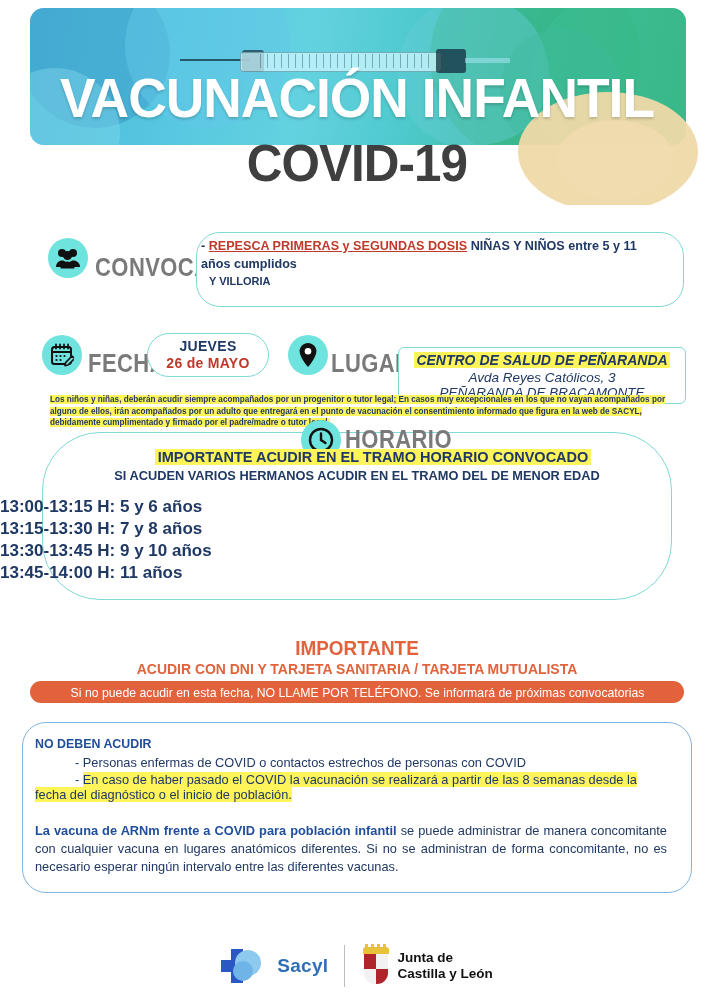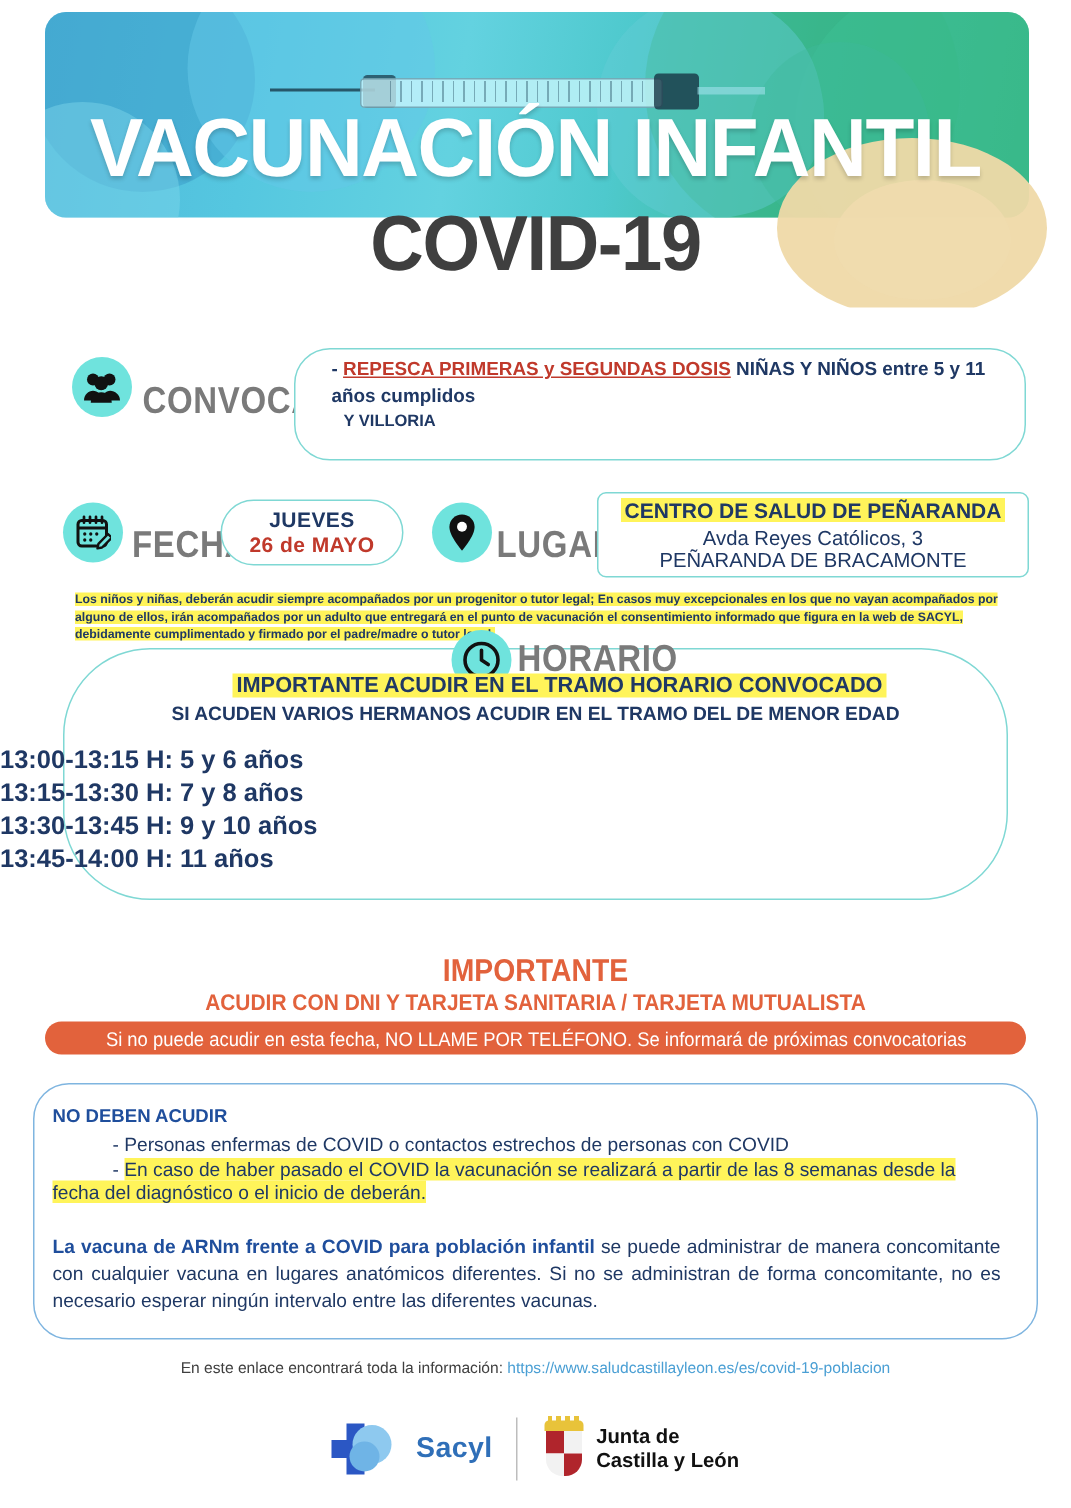--- a/index.html
+++ b/index.html
@@ -47,38 +47,38 @@
   
   .iconcirc{position:absolute;width:40px;height:40px;border-radius:50%;background:#6fe3dd;
             display:flex;align-items:center;justify-content:center;}
   .seclabel{position:absolute;font-family:"Liberation Sans Narrow","Liberation Sans",sans-serif;
             font-weight:bold;font-size:25px;color:#7a7a7a;letter-spacing:.5px;transform:scaleX(.88);
             transform-origin:left center;}
 
   
   .box-conv{position:absolute;left:196px;top:232px;width:488px;height:75px;
             border:1.6px solid #7fd8d4;border-radius:24px;background:#fff;box-sizing:border-box;
-            padding:5px 10px 0 24px;}
+            padding:5px 10px 0 4px;}
   .conv-line{font-size:12.6px;color:#1f3864;line-height:17.5px;font-weight:bold;}
   .conv-line .red{color:#c0392b;text-decoration:underline;}
   .conv-line .nav-u{color:#1f3864;text-decoration:underline;}
   .sm{font-size:11px;}
   .conv-l2{margin-left:0;}
 
   
   .box-fecha{position:absolute;left:147px;top:333px;width:122px;height:44px;
              border:1.6px solid #7fd8d4;border-radius:22px;background:#fff;box-sizing:border-box;
              text-align:center;padding-top:4px;}
   .fecha-d{font-size:14px;font-weight:bold;color:#1f3864;letter-spacing:.3px;}
   .fecha-m{font-size:14px;font-weight:bold;color:#c0392b;letter-spacing:.3px;margin-top:1px;}
 
   
-  .box-lugar{position:absolute;left:398px;top:328px;width:288px;height:57px;
+  .box-lugar{position:absolute;left:398px;top:347px;width:288px;height:57px;
              border:1.6px solid #7fd8d4;border-radius:6px;background:#fff;box-sizing:border-box;
-             text-align:center;padding-top:3px;}
+             text-align:center;padding-top:3px;font-style:italic;}
   .lug-1{font-size:14px;font-weight:bold;color:#1f3864;background:#fff45a;display:inline-block;padding:0 2px;}
   .lug-2{font-size:13.5px;color:#1f3864;margin-top:1px;}
   .lug-3{font-size:13.5px;color:#1f3864;}
 
   
   .disc{position:absolute;left:50px;top:394px;width:624px;font-size:8.2px;line-height:11.6px;
         color:#1f3864;font-weight:bold;}
   .disc span{background:#fff45a;}
 
   
@@ -253,27 +253,24 @@
   <div class="imp-t">IMPORTANTE</div>
   <div class="imp-s">ACUDIR CON DNI Y TARJETA SANITARIA / TARJETA MUTUALISTA</div>
   <div class="imp-band">
     <span>Si no puede acudir en esta fecha, NO LLAME POR TELÉFONO. Se informará de próximas convocatorias</span>
   </div>
 
   <div class="box-info">
     <div class="nda-h">NO DEBEN ACUDIR</div>
     <div class="nda-l1">- Personas enfermas de COVID o contactos estrechos de personas con COVID</div>
     <div class="nda-l2"><span>- </span><span class="hl">En caso de haber pasado el COVID la vacunación se realizará a partir de las 8 semanas desde la</span></div>
-    <div class="nda-l3"><span class="hl">fecha del diagnóstico o el inicio de deberán.</span></div>
+    <div class="nda-l3"><span class="hl">fecha del diagnóstico o el inicio de población.</span></div>
     <div class="arn"><b>La vacuna de ARNm frente a COVID para población infantil</b><span> se puede administrar de manera concomitante con cualquier vacuna en lugares anatómicos diferentes. Si no se administran de forma concomitante, no es necesario esperar ningún intervalo entre las diferentes vacunas.</span></div>
   </div>
 
-  <div class="flink">
-    <span>En este enlace encontrará toda la información: </span><a href="#">https://www.saludcastillayleon.es/es/covid-19-poblacion</a>
-  </div>
 
   <div class="logos">
     <div class="sacyl">
       <div class="sacyl-mark">
         <div class="cross-v"></div>
           <div class="cross-h"></div>
         <div class="sac-ball"></div>
           <div class="sac-ball2"></div>
       </div>
       <div class="sacyl-word">Sacyl</div>

